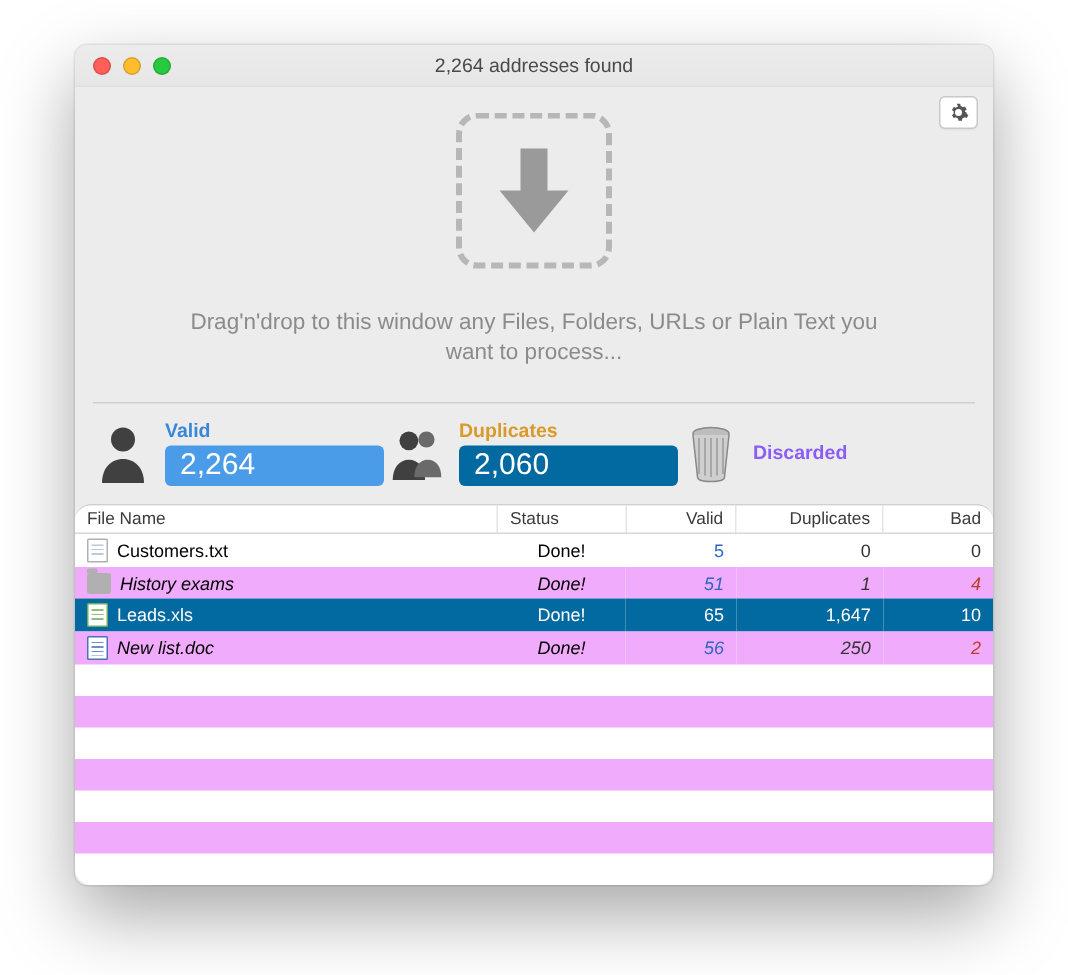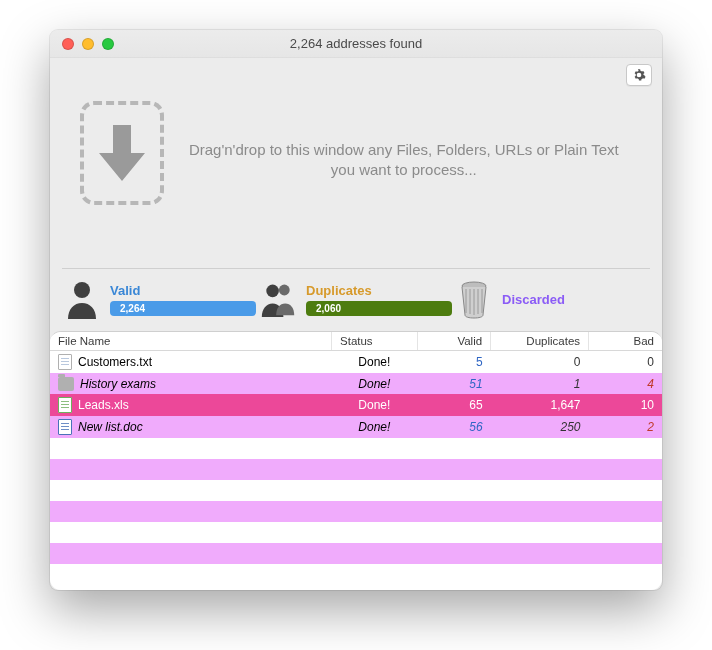--- a/index.html
+++ b/index.html
@@ -22,59 +22,59 @@
 .dot.yellow { background: #ffbd2e; }
 .dot.green { background: #28c940; }
 .title { width: 100%; text-align: center; font-size: 13px; color: #4a4a4a; font-weight: 500; }
 .gear-btn {
   position: absolute; right: 10px; top: 34px; width: 26px; height: 22px;
   background: #fff; border: 1px solid #c8c8c8; border-radius: 4px;
   display: flex; align-items: center; justify-content: center;
   box-shadow: 0 1px 0 rgba(0,0,0,0.04);
 }
 .dropzone {
-  height: 210px; display: flex; flex-direction: row; align-items: center; justify-content: center;
+  height: 210px; display: flex; flex-direction: column; align-items: center; justify-content: center;
   padding: 8px 30px 14px; position: relative; gap: 12px;
 }
 .dashed-box {
   width: 104px; height: 104px; border: 4px dashed #b7b7b7; border-radius: 14px;
   display: flex; align-items: center; justify-content: center; margin-bottom: 14px;
 }
 .drop-text { text-align: center; color: #8b8b8b; font-size: 15px; line-height: 1.35; max-width: 480px; }
 .divider { height: 1px; background: #cfcfcf; margin: 0 12px; }
 .stats { display: flex; padding: 10px 14px 12px; gap: 4px; }
 .stat { flex: 1; display: flex; align-items: center; gap: 10px; }
 .stat-body { display: flex; flex-direction: column; gap: 3px; flex: 1; }
 .stat-label { font-size: 13px; font-weight: 600; }
 .stat-label.valid { color: #3a87d6; }
 .stat-label.dup { color: #d79a2b; }
 .stat-label.disc { color: #8b5cf6; }
 .pill {
-  border-radius: 4px; color: #fff; font-weight: 700; font-size: 10px;
+  border-radius: 4px; color: #fff; font-weight: 400; font-size: 20px;
   padding: 2px 10px; display: inline-block; min-width: 110px;
 }
 .pill.valid { background: #4a9be8; }
-.pill.dup { background: #4d7c0f; }
+.pill.dup { background: #0369a1; }
 .pill.disc { background: #e06b5e; }
 .table-wrap {
   background: #fff; margin: 0; border-top: 1px solid #cfcfcf; flex: 1;
   display: flex; flex-direction: column; overflow: hidden; border-radius: 11px;
 }
 table { width: 100%; border-collapse: collapse; font-size: 12px; table-layout: fixed; }
 thead th {
   background: #fff; color: #3a3a3a; font-weight: 400; text-align: left;
   padding: 3px 8px; border-bottom: 1px solid #d8d8d8; border-right: 1px solid #e4e4e4;
   font-size: 11.5px;
 }
 thead th:last-child { border-right: none; }
 thead th.num { text-align: right; }
 tbody td { padding: 3px 8px; height: 21px; vertical-align: middle; text-align: center; }
 tbody tr.alt { background: #f0abfc; font-style: italic; }
 tbody tr.empty td { height: 21px; }
-tbody tr.selected { background: #ec4899; color: #fff; }
+tbody tr.selected { background: #0369a1; color: #fff; }
 tbody tr.selected .v-valid, tbody tr.selected .v-dup, tbody tr.selected .v-bad { color: #fff; }
 td.num { text-align: right; font-variant-numeric: tabular-nums; }
 .v-valid { color: #2f66c4; }
 .v-dup { color: #333; }
 .v-bad { color: #c03a2b; }
 .v-zero { color: #333; }
 .fname { display: flex; align-items: center; gap: 6px; }
 .file-icon {
   width: 14px; height: 16px; background: #fff; border: 1px solid #b0b0b0;
   border-radius: 1px; position: relative; flex-shrink: 0;

